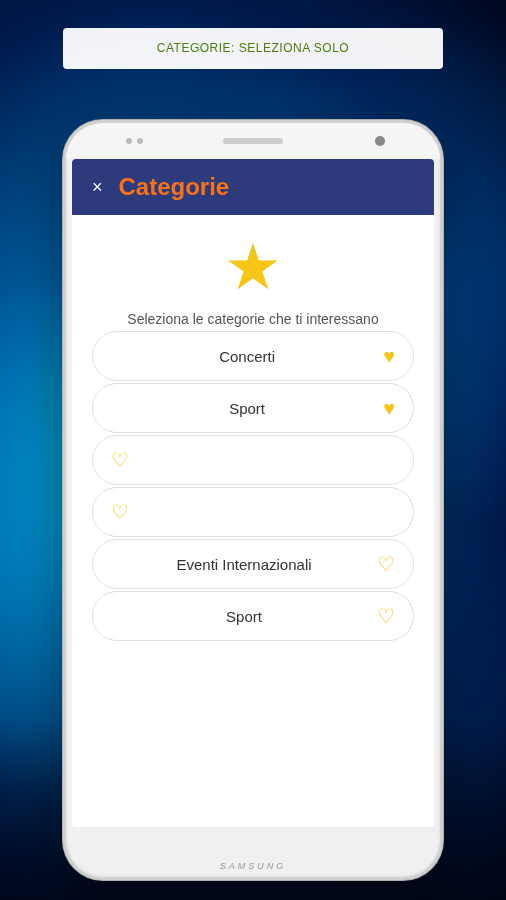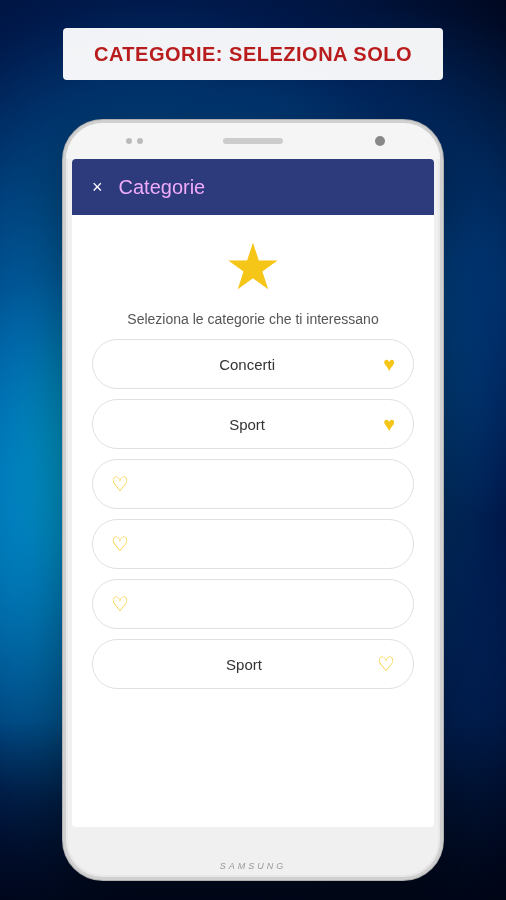--- a/index.html
+++ b/index.html
@@ -46,23 +46,23 @@
       transform: translateX(-50%);
       width: 380px;
       background: rgba(255,255,255,0.95);
       border-radius: 4px;
       padding: 12px 20px;
       text-align: center;
       z-index: 10;
     }
 
     .header-banner-text {
-      font-size: 20px;
-      font-weight: 700;
-      color: #b91c1c;
+      font-size: 12px;
+      font-weight: 400;
+      color: #4d7c0f;
       line-height: 1.4;
       letter-spacing: 0.5px;
     }
 
     
     .phone-frame {
       position: absolute;
       top: 120px;
       left: 50%;
       transform: translateX(-50%);
@@ -156,23 +156,23 @@
     }
 
     .close-btn {
       color: white;
       font-size: 18px;
       cursor: pointer;
       font-weight: 300;
     }
 
     .app-header-title {
-      color: #f0abfc;
-      font-size: 20px;
-      font-weight: 400;
+      color: #f97316;
+      font-size: 24px;
+      font-weight: 700;
     }
 
     
     .screen-content {
       background: white;
       padding: 20px 20px 10px;
       display: flex;
       flex-direction: column;
       align-items: center;
     }
@@ -181,29 +181,29 @@
       font-size: 64px;
       color: #f5c518;
       margin-bottom: 12px;
       line-height: 1;
     }
 
     .subtitle {
       font-size: 14px;
       color: #555;
       text-align: right;
-      margin-bottom: 12px;
+      margin-bottom: 4px;
     }
 
     
     .category-list {
       width: 100%;
       display: flex;
       flex-direction: column;
-      gap: 10px;
+      gap: 2px;
     }
 
     .category-item {
       display: flex;
       align-items: center;
       justify-content: space-between;
       padding: 14px 18px;
       border: 1.5px solid #e0e0e0;
       border-radius: 25px;
       cursor: pointer;
@@ -282,20 +282,21 @@
             <span class="category-label">Sport</span>
             <span class="heart-icon heart-full"></span>
           </div>
           <div class="category-item">
             <span class="heart-icon heart-empty"></span>
           </div>
           <div class="category-item">
             <span class="heart-icon heart-empty"></span>
           </div>
           <div class="category-item">
+            <span class="category-label">Eventi Internazionali</span>
             <span class="heart-icon heart-empty"></span>
           </div>
           <div class="category-item">
             <span class="category-label">Sport</span>
             <span class="heart-icon heart-empty"></span>
           </div>
         </div>
     </div>
   </div>
 </div>

